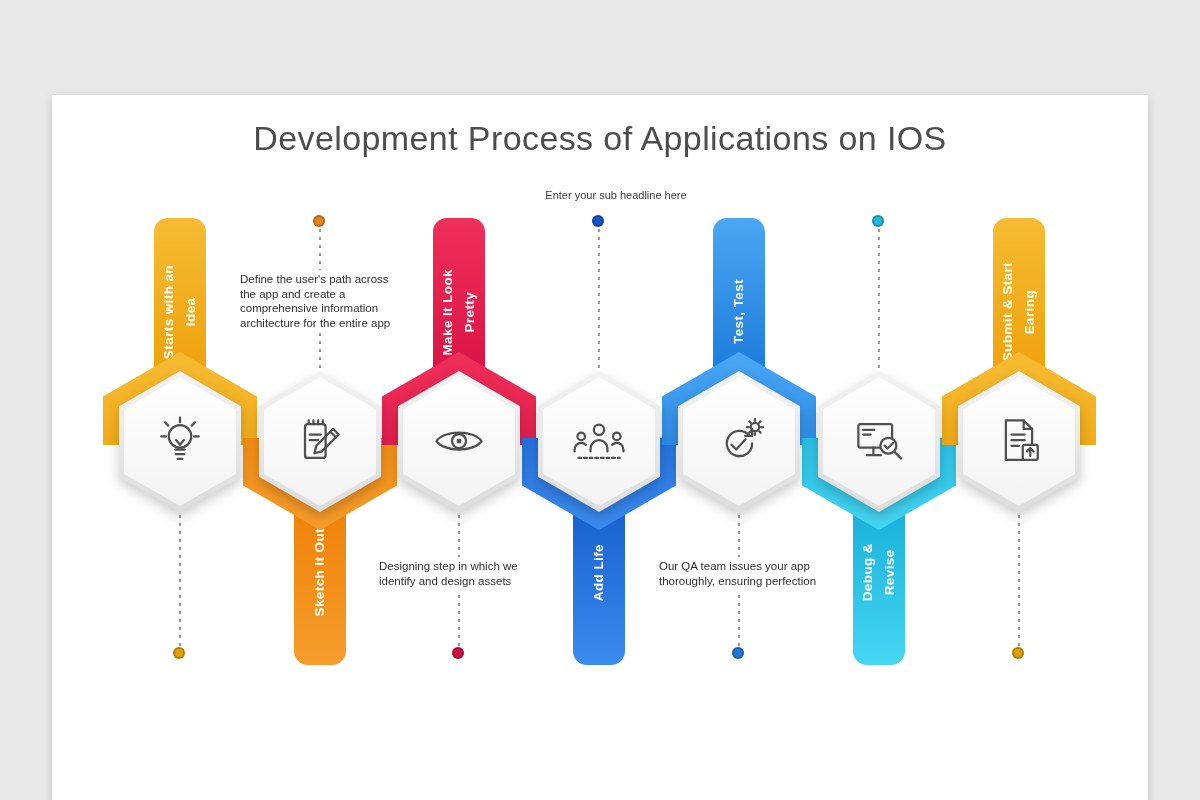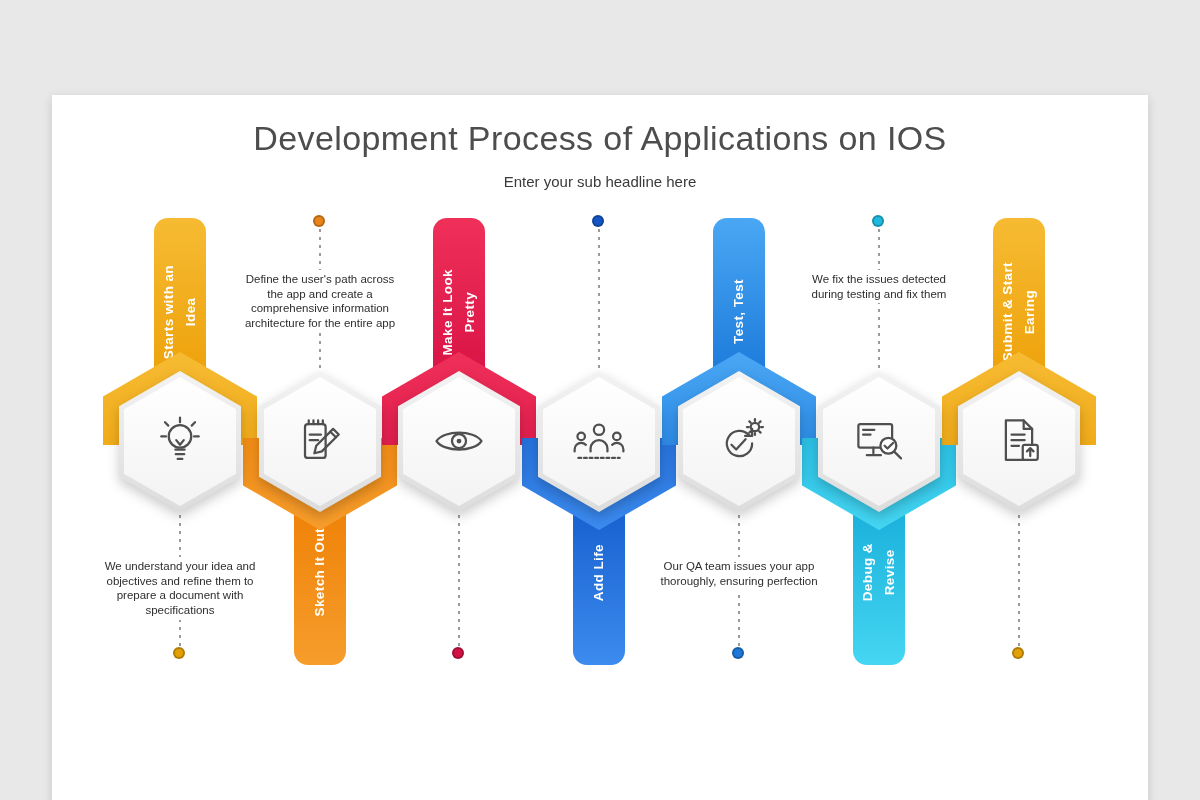--- a/index.html
+++ b/index.html
@@ -12,21 +12,21 @@
   .slide{
     position:absolute;left:52px;top:95px;width:1096px;height:742px;
     background:#ffffff;box-shadow:0 3px 10px rgba(0,0,0,.14);
   }
   .title{
     position:absolute;top:24px;left:0;width:100%;text-align:center;
     font-size:34px;font-weight:500;color:#4d4d4d;letter-spacing:.4px;margin:0;
   }
   .subtitle{
     position:absolute;top:78px;left:0;width:100%;text-align:center;
-    font-size:15px;color:#3a3a3a;margin:0;
+    font-size:11px;color:#3a3a3a;margin:16px;
   }
   .step{position:absolute;top:0;width:154px;height:615px;}
 
   
   .banner{
     position:absolute;left:51px;width:52px;border-radius:14px;
     display:flex;align-items:center;justify-content:center;z-index:1;
   }
   .step.up .banner{top:123px;height:188px;background:linear-gradient(180deg,var(--c1),var(--c2));}
   .step.down .banner{top:385px;height:185px;background:linear-gradient(180deg,var(--c2),var(--c1));}
@@ -72,21 +72,21 @@
   .step.up .dashline{top:420px;height:138px;}
   .step.down .dashline{top:134px;height:143px;}
   .dot{
     position:absolute;left:70px;width:8px;height:8px;border-radius:50%;
     background:var(--dot);border:2px solid rgba(0,0,0,.22);z-index:2;
   }
   .step.up .dot{top:552px;}
   .step.down .dot{top:120px;}
   .desc{
     position:absolute;left:-3px;width:160px;margin:0;z-index:2;
-    font-size:11.5px;line-height:1.28;color:#2e2e2e;text-align:center;
+    font-size:11.5px;line-height:1.28;color:#2e2e2e;text-align:left;
     background:#ffffff;padding:2px 0;
   }
   .step.up .desc{top:462px;}
   .step.down .desc{top:175px;}
 </style>
 </head>
 <body style="background: rgb(232, 232, 232);">
 
 <div class="slide">
   <h1 class="title">Development Process of Applications on IOS</h1>
@@ -106,21 +106,20 @@
         <svg class="icon" viewBox="0 0 64 64">
           <circle cx="32" cy="26" r="12"></circle>
           <path d="M27 40h10M27.5 45h9M29.5 50h5"></path>
           <path d="M32 6v5M12 26h5M47 26h5M16 11l3.5 3.5M48 11l-3.5 3.5"></path>
           <path d="M28 30l4 5 4-5"></path>
         </svg>
       </div>
     </div>
     <div class="dashline"></div>
     <div class="dot"></div>
-    <p class="desc">We understand your idea and objectives and refine them to prepare a document with specifications</p>
   </div>
 
   <div class="step down" style="left: 191px; --c1: #F69D2C; --c2: #EE7D01; --dot: #E8851A;">
     <div class="banner">
       <span class="banner-label">Sketch It Out</span>
     </div>
     <div class="hexband-clip">
         <div class="hexband"></div>
       </div>
     <div class="hex">
@@ -153,20 +152,21 @@
       <div class="hex-inner">
         <svg class="icon" viewBox="0 0 64 64">
           <path d="M8 31C16 19 48 19 56 31 48 43 16 43 8 31Z"></path>
           <circle cx="32" cy="31" r="7.5"></circle>
           <circle cx="32" cy="31" r="2.6" fill="#4f4f4f" stroke="none"></circle>
         </svg>
       </div>
     </div>
     <div class="dashline"></div>
     <div class="dot"></div>
+    <p class="desc">Designing step in which we identify and design assets</p>
   </div>
 
   <div class="step down" style="left: 470px; --c1: #3C8BEF; --c2: #1159C9; --dot: #1256C4;">
     <div class="banner">
       <span class="banner-label">Add Life</span>
     </div>
     <div class="hexband-clip">
         <div class="hexband"></div>
       </div>
     <div class="hex">
@@ -227,21 +227,20 @@
           <path d="M15 19h12M15 24h8"></path>
           <path d="M26 38v6M19 46h15"></path>
           <circle cx="42" cy="36" r="8.5" fill="#ffffff"></circle>
           <path d="M48.5 42.5l7 7"></path>
           <path d="M38 36l3 3 6-6"></path>
         </svg>
       </div>
     </div>
     <div class="dashline"></div>
     <div class="dot"></div>
-    <p class="desc">We fix the issues detected during testing and fix them</p>
   </div>
 
   <div class="step up" style="left: 890px; --c1: #F6BB33; --c2: #EC9D03; --dot: #E2A004;">
     <div class="banner">
       <span class="banner-label">Submit &amp; Start
 Earing</span>
     </div>
     <div class="hexband-clip">
         <div class="hexband"></div>
       </div>

